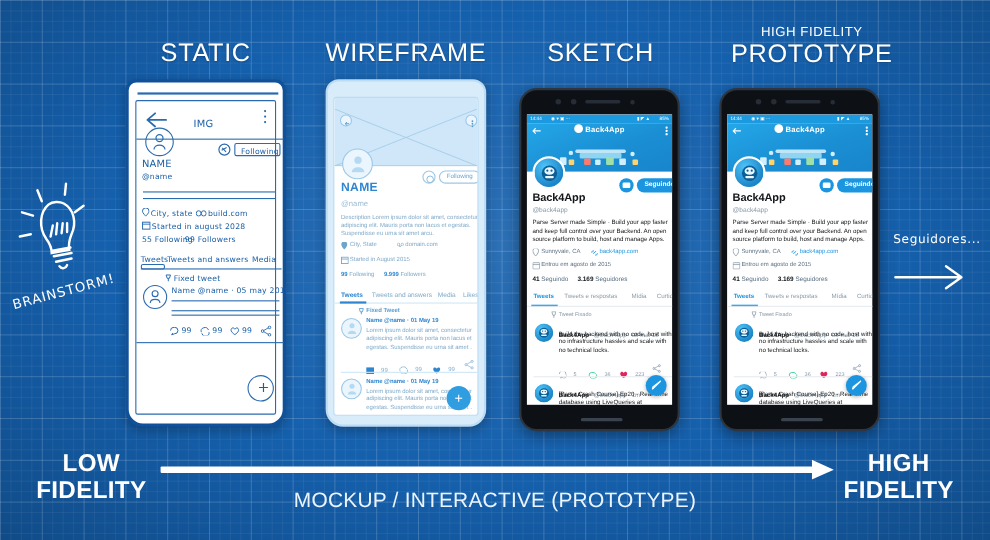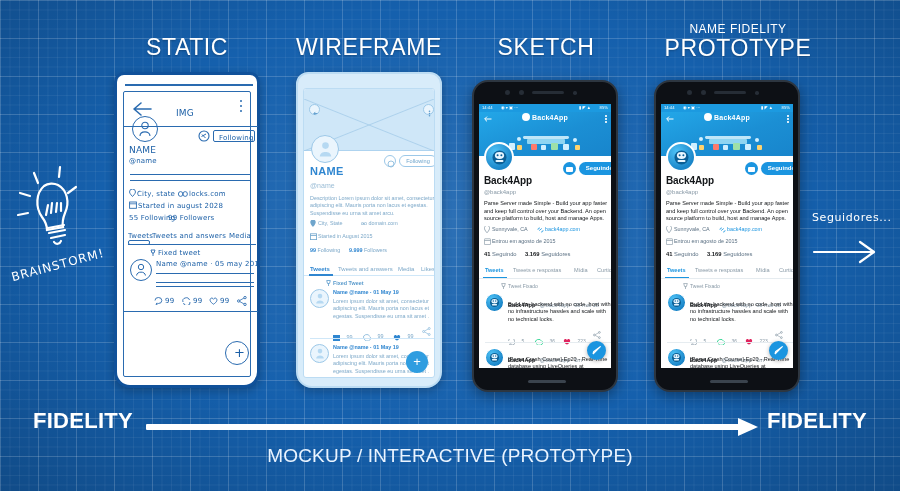--- a/index.html
+++ b/index.html
@@ -127,21 +127,21 @@
   .static-label{ position:absolute; color:#eaf4ff; font-size:19px; letter-spacing:.2px;}
 </style>
 </head>
 <body>
 
 <div id="bg"></div>
 
 <div class="stage-title" style="left:107px; top:34px; width:160px;">STATIC</div>
 <div class="stage-title" style="left:289px; top:34px; width:160px;">WIREFRAME</div>
 <div class="stage-title" style="left:466px; top:34px; width:160px;">SKETCH</div>
-<div class="stage-sub" style="left:648px; top:22px; width:180px;">NAME FIDELITY</div>
+<div class="stage-sub" style="left:648px; top:22px; width:180px;">HIGH FIDELITY</div>
 <div class="stage-title" style="left:648px; top:35px; width:180px;">PROTOTYPE</div>
 
 <div class="phone sketch-phone">
   <div class="sk-line" style="left:8px; top:9px; width:128px; height:1.5px;"></div>
   <div class="sketch-inner">
 
     <div class="sk-line" style="left:0; top:34px; width:134px; height:1.3px;"></div>
 
     <svg class="doodle" style="left:7px; top:9px;" width="22" height="16" viewBox="0 0 22 16">
       <path d="M20 8 L3 8 M3 8 L10 2 M3 8 L10 14" stroke="#2a6bb0" stroke-width="1.6" fill="none" stroke-linecap="round"></path>
@@ -174,21 +174,21 @@
     <div class="sk-line" style="left:6px; top:88px; width:120px; height:1.2px;"></div>
 
     <svg class="doodle" style="left:5px; top:97px;" width="7" height="8" viewBox="0 0 7 8">
       <path d="M3.5 7.5 C3.5 7.5 6.5 4.5 6.5 3 A3 3 0 1 0 0.5 3 C0.5 4.5 3.5 7.5 3.5 7.5Z" stroke="#2a6bb0" stroke-width=".9" fill="none"></path>
     </svg>
     <div class="sk-txt" style="left:13px; top:98px;">City, state</div>
     <svg class="doodle" style="left:54px; top:99px;" width="10" height="6" viewBox="0 0 10 6">
       <ellipse cx="2.6" cy="3" rx="2.2" ry="2.4" stroke="#2a6bb0" stroke-width=".9" fill="none"></ellipse>
       <ellipse cx="7.2" cy="3" rx="2.2" ry="2.4" stroke="#2a6bb0" stroke-width=".9" fill="none"></ellipse>
     </svg>
-    <div class="sk-txt" style="left:65px; top:98px;">locks.com</div>
+    <div class="sk-txt" style="left:65px; top:98px;">build.com</div>
     <svg class="doodle" style="left:5px; top:109px;" width="8" height="8" viewBox="0 0 8 8">
       <rect x="0.6" y="1" width="6.8" height="6.3" stroke="#2a6bb0" stroke-width=".9" fill="none"></rect>
       <path d="M0.6 2.8 H7.4" stroke="#2a6bb0" stroke-width=".8"></path>
     </svg>
     <div class="sk-txt" style="left:14px; top:110px;">Started in august 2028</div>
     <div class="sk-txt" style="left:5px; top:122px;">55 Following</div>
     <div class="sk-txt" style="left:44px; top:122px;">99 Followers</div>
 
     <div class="sk-txt" style="left:4px; top:140px;">Tweets</div>
     <div class="sk-txt" style="left:28px; top:140px;">Tweets and answers</div>
@@ -691,22 +691,24 @@
   </g>
 </svg>
 <div class="handwrite" style="left:10px; top:258px; transform:rotate(-15deg); font-size:12px; letter-spacing:1px;">BRAINSTORM!</div>
 
 <div class="handwrite" style="left:812px; top:211px; font-size:11px;">Seguidores...</div>
 <svg class="doodle" style="left:812px; top:238px;" width="70" height="26" viewBox="0 0 70 26">
   <path d="M2 14 L60 14 M48 4 L62 14 L48 24" stroke="#ffffff" stroke-width="2.2" fill="none" stroke-linecap="round" stroke-linejoin="round"></path>
 </svg>
 
 <div class="fid-label" style="left:16px; top:408px; width:134px;">
+  <div>LOW</div>
   <div>FIDELITY</div>
 </div>
 <div class="fid-label" style="left:750px; top:408px; width:134px;">
+  <div>HIGH</div>
   <div>FIDELITY</div>
 </div>
 <div class="fid-arrow-line" style="left:146px; top:424px; width:600px;"></div>
 <svg class="doodle" style="left:738px; top:415px;" width="24" height="24" viewBox="0 0 24 24">
   <path d="M0 3 L20 12 L0 21 Z" fill="#ffffff"></path>
 </svg>
 <div class="static-label" style="left:0; top:445px; width:900px; text-align:center;">MOCKUP / INTERACTIVE (PROTOTYPE)</div>
 
 </body></html>

